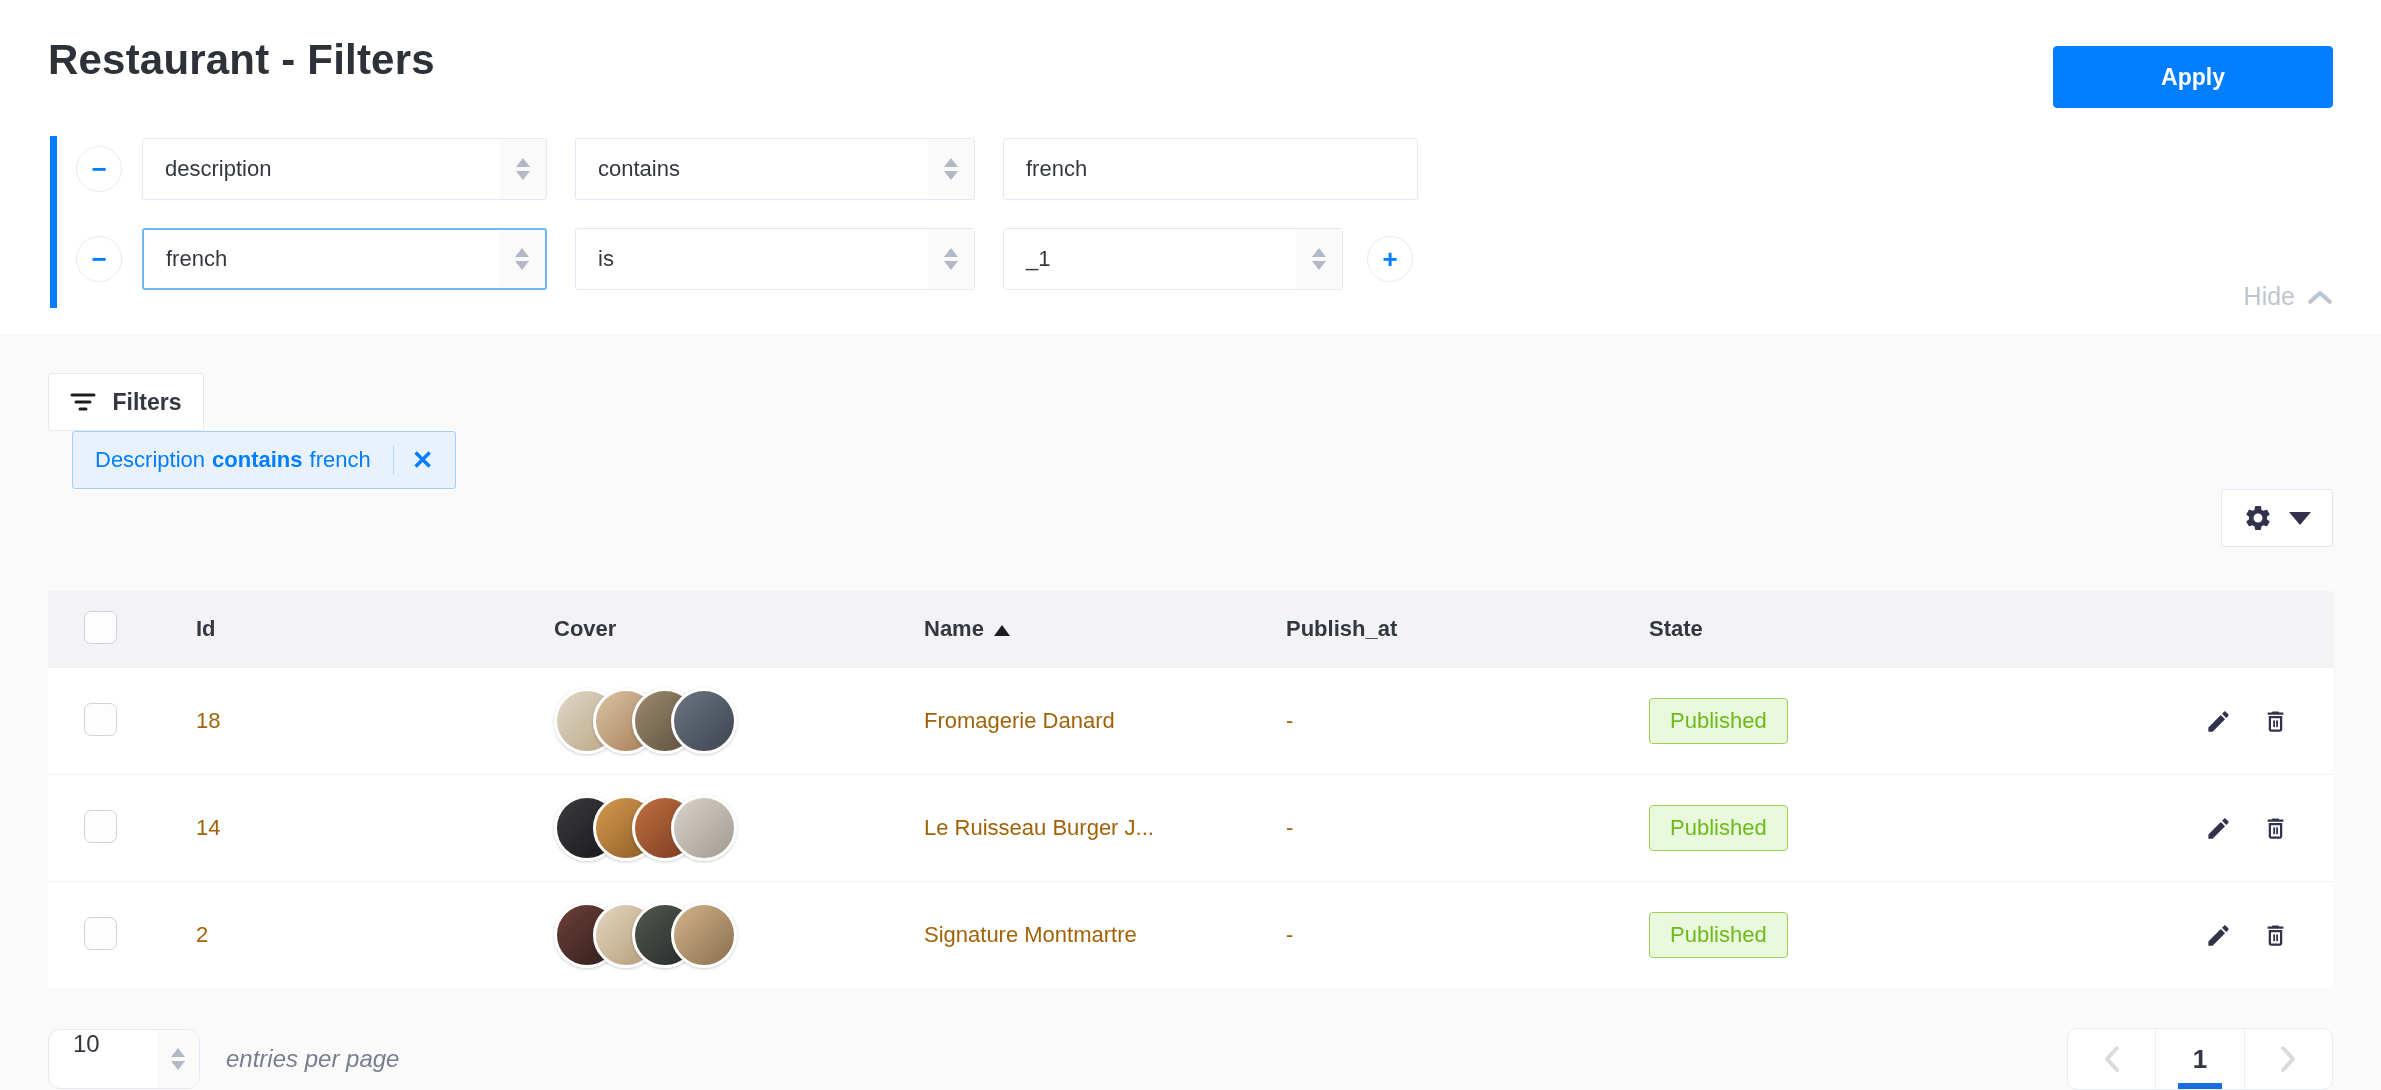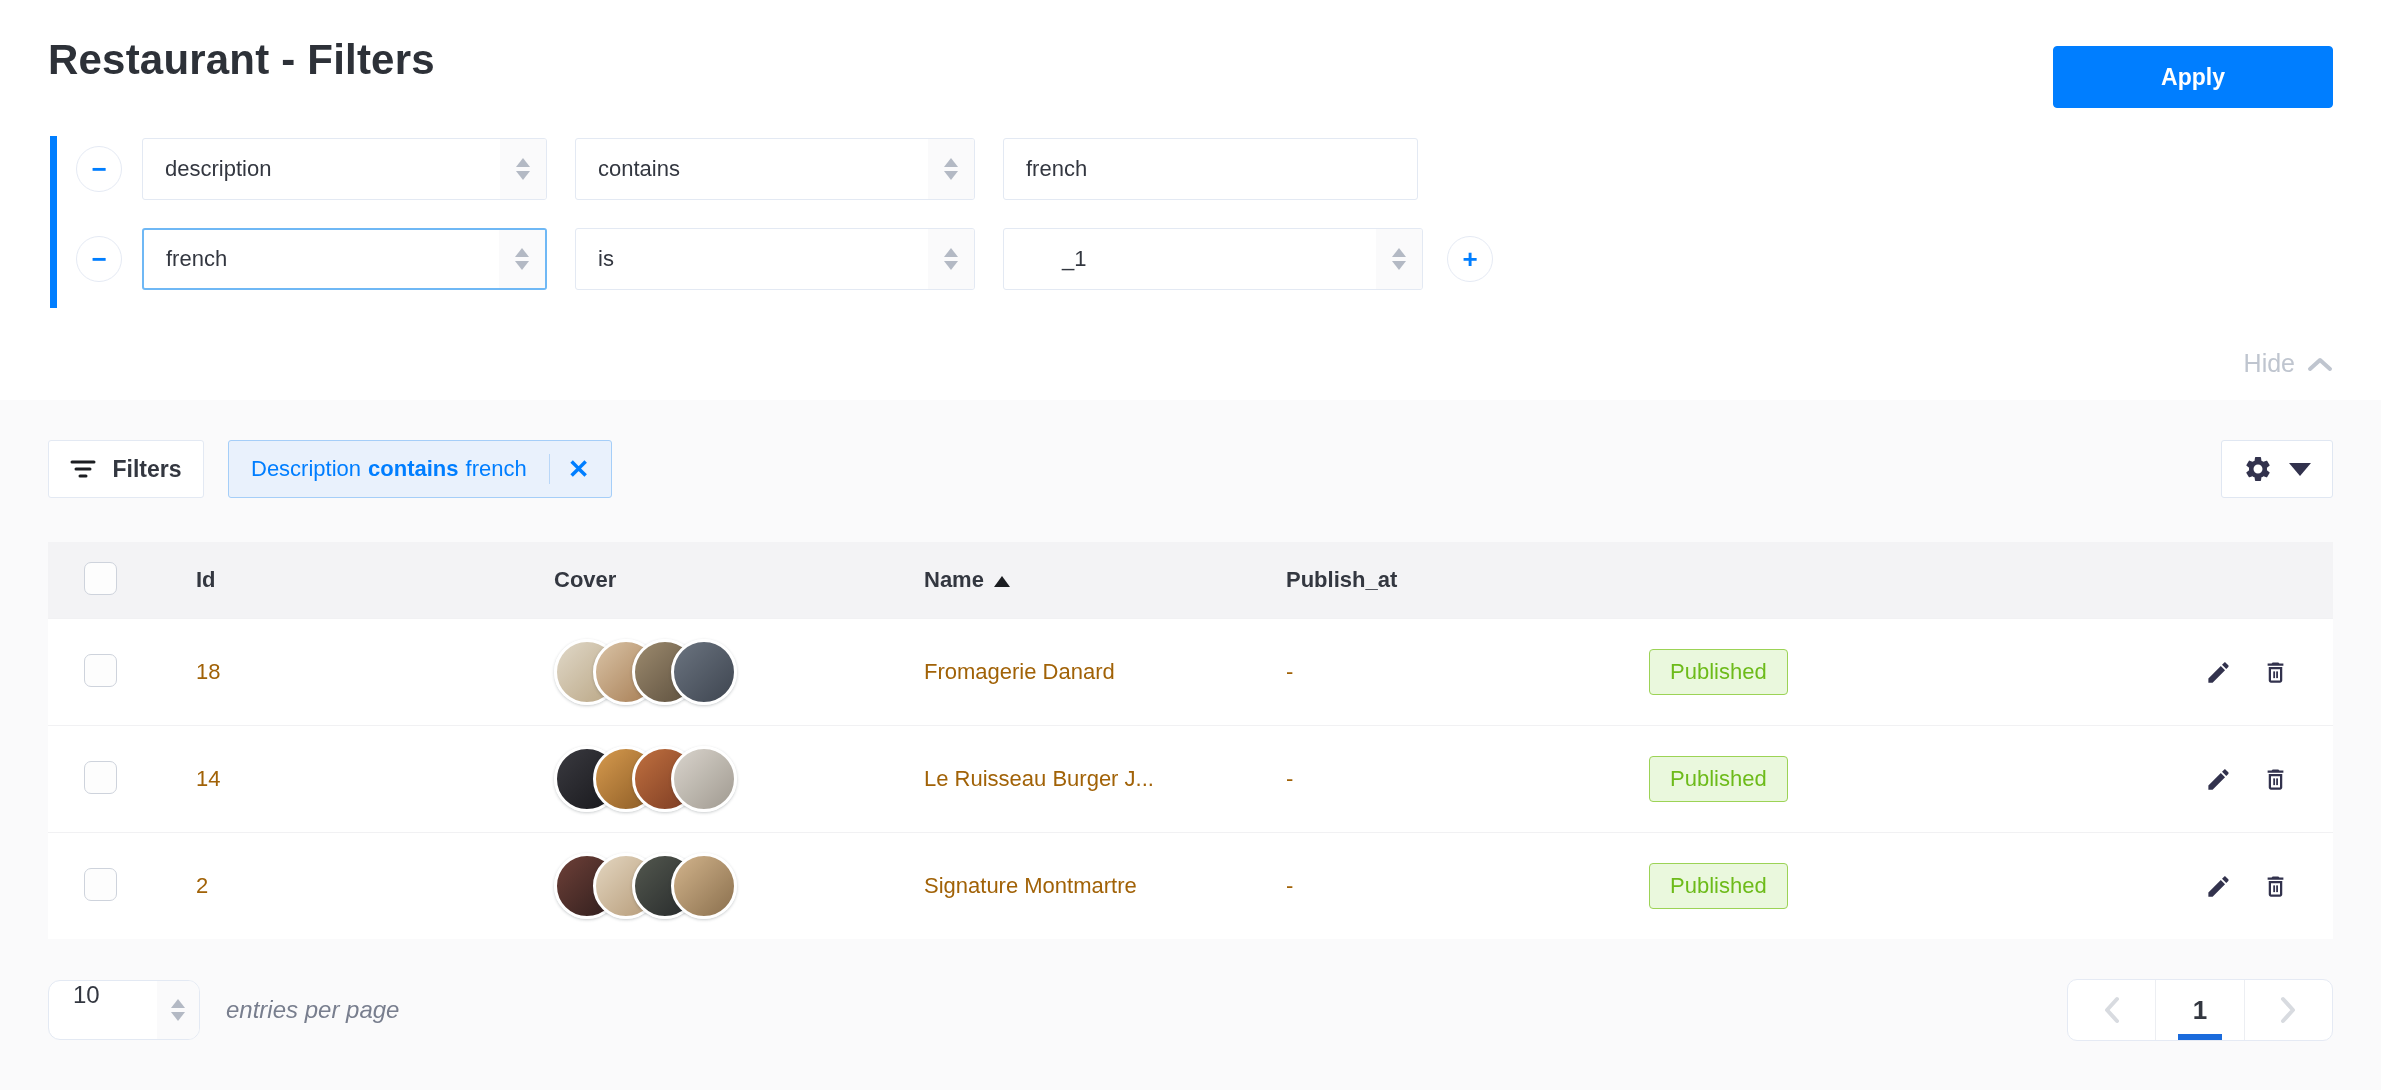--- a/index.html
+++ b/index.html
@@ -32,27 +32,27 @@
   .selectbox.focused { border:2px solid #6fb8f5; }
   .selectbox .sel-text { font-size:22px; color:#333740; padding-left:22px; flex:1; }
   .stepper { width:46px; align-self:stretch; background:#fafafb; display:flex; flex-direction:column;
     align-items:center; justify-content:center; gap:4px; }
   .tri-up { width:0; height:0; border-left:7px solid transparent; border-right:7px solid transparent; border-bottom:9px solid #b3b9c4; }
   .tri-down { width:0; height:0; border-left:7px solid transparent; border-right:7px solid transparent; border-top:9px solid #b3b9c4; }
   .w-field { width:405px; }
   .w-oper { width:400px; }
   .textinput { width:415px; height:62px; border:1px solid #e3e9f3; border-radius:3px; font-size:22px;
     color:#333740; padding:0 22px; font-family:"Liberation Sans", sans-serif; background:#fff; }
-  .numwrap { width:420px;padding-left:36px; }
+  .numwrap { width:340px; }
   .hide-link { position:absolute; right:48px; bottom:22px; display:flex; align-items:center; gap:12px;
     color:#bfc5cf; font-size:25px; cursor:pointer; }
 
   
   .bottom-section { background:#fafafb; flex:1; padding:40px 48px 0 48px; }
-  .toolbar { display:flex; align-items:flex-start; }
+  .toolbar { display:flex; align-items:flex-start;flex-direction:column; }
   .btn-filters { height:58px; width:156px; background:#fff; border:1px solid #e3e9f3; border-radius:3px;
     display:flex; align-items:center; justify-content:center; gap:16px; font-size:23px; font-weight:bold;
     color:#333740; cursor:pointer; }
   .filter-tag { margin-left:24px; height:58px; background:#e9f1fc; border:1px solid #a5cef8; border-radius:3px;
     display:flex; align-items:center; padding:0 22px; font-size:22px; color:#007eff; cursor:default; }
   .filter-tag b { margin:0 7px; }
   .filter-tag .tag-val { margin-right:4px; }
   .tag-divider { width:1px; height:30px; background:#b9d7f8; margin:0 18px; }
   .tag-close { font-size:26px; font-weight:bold; color:#007eff; cursor:pointer; line-height:1; }
   .btn-gear { margin-left:auto; width:112px; height:58px; background:#fff; border:1px solid #e0e7f2;
@@ -203,20 +203,21 @@
 
   <div class="data-table">
     <div class="t-header">
       <div class="col-check"><span class="checkbox" style="display:inline-block"></span></div>
       <div class="col-id hcell">Id</div>
       <div class="col-cover hcell">Cover</div>
       <div class="col-name hcell">
         <span>Name</span><span class="sort-arrow"></span>
       </div>
       <div class="col-pub hcell">Publish_at</div>
+      <div class="col-state hcell">State</div>
       <div class="col-actions"></div>
     </div>
 
     <div class="t-row">
       <div class="col-check"><span class="checkbox" style="display:inline-block"></span></div>
       <div class="col-id cell">18</div>
       <div class="col-cover">
         <div class="cover-group">
           <span class="cover-circle" style="background: linear-gradient(135deg, rgb(224, 216, 200), rgb(185, 165, 131));"></span>
           <span class="cover-circle" style="background: linear-gradient(135deg, rgb(217, 195, 166), rgb(166, 124, 82));"></span>

